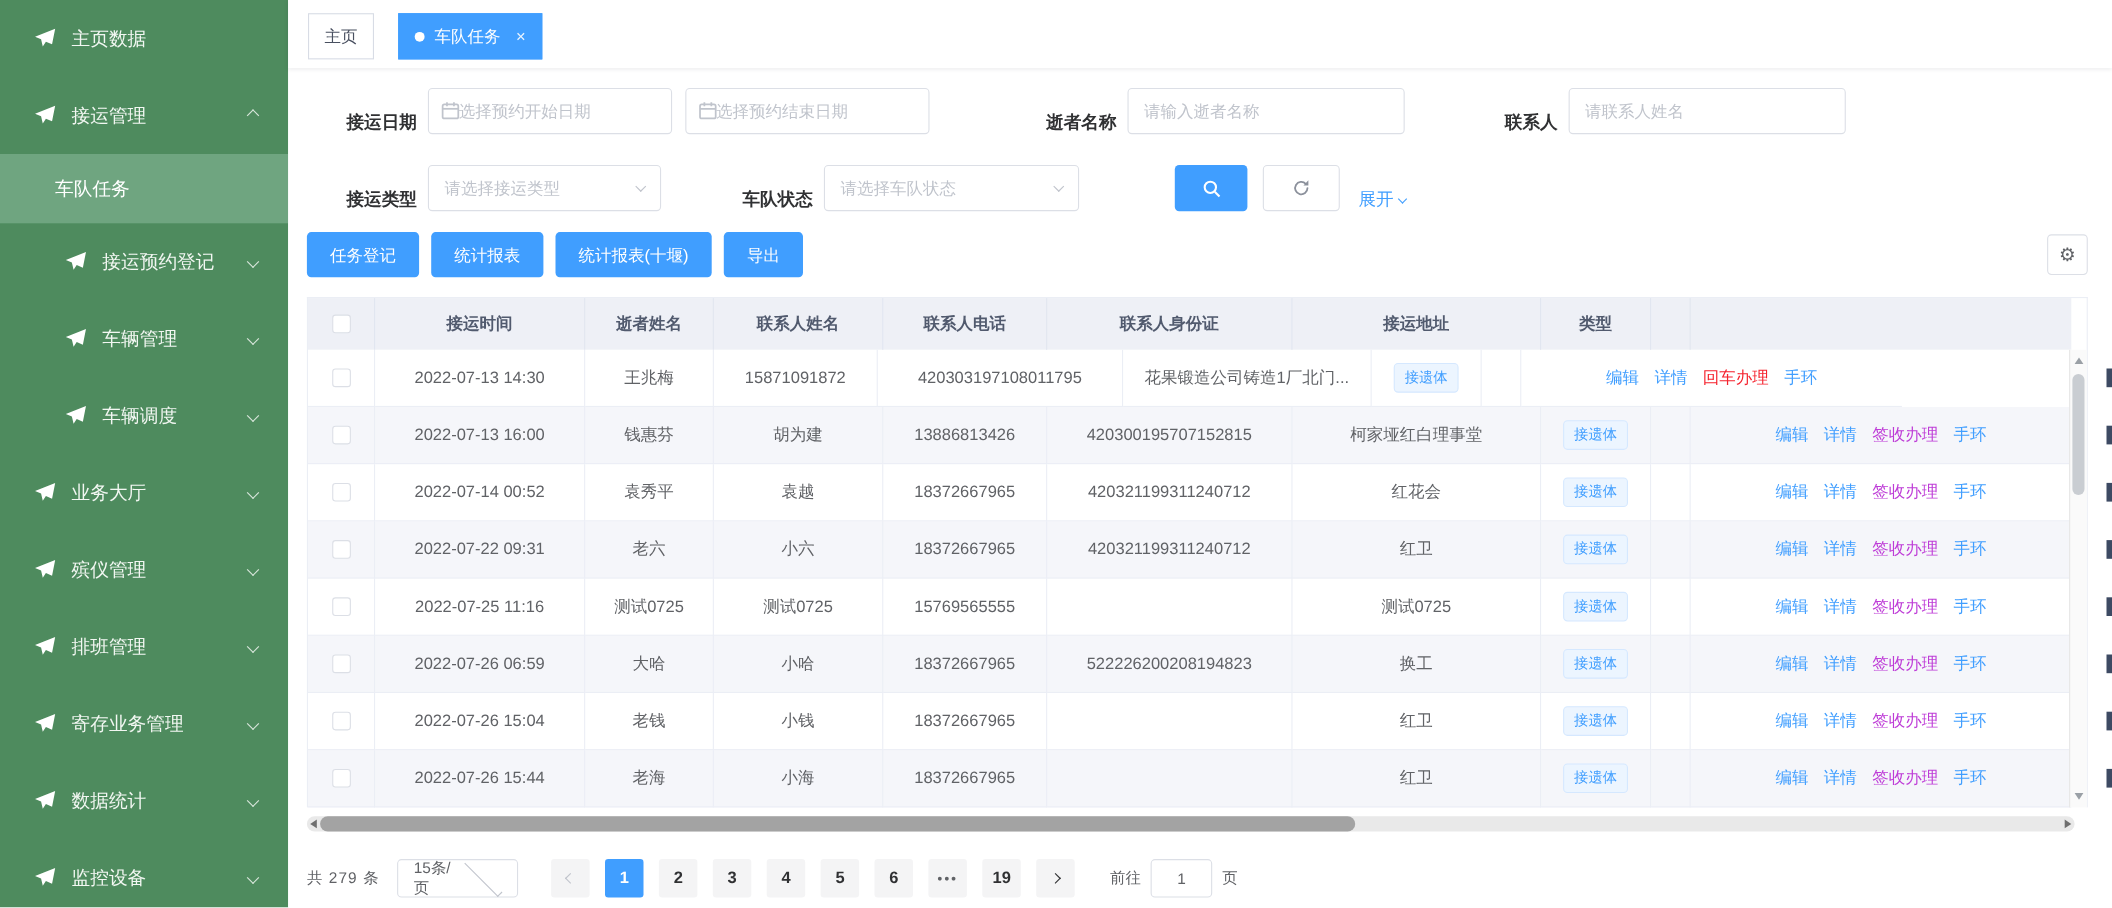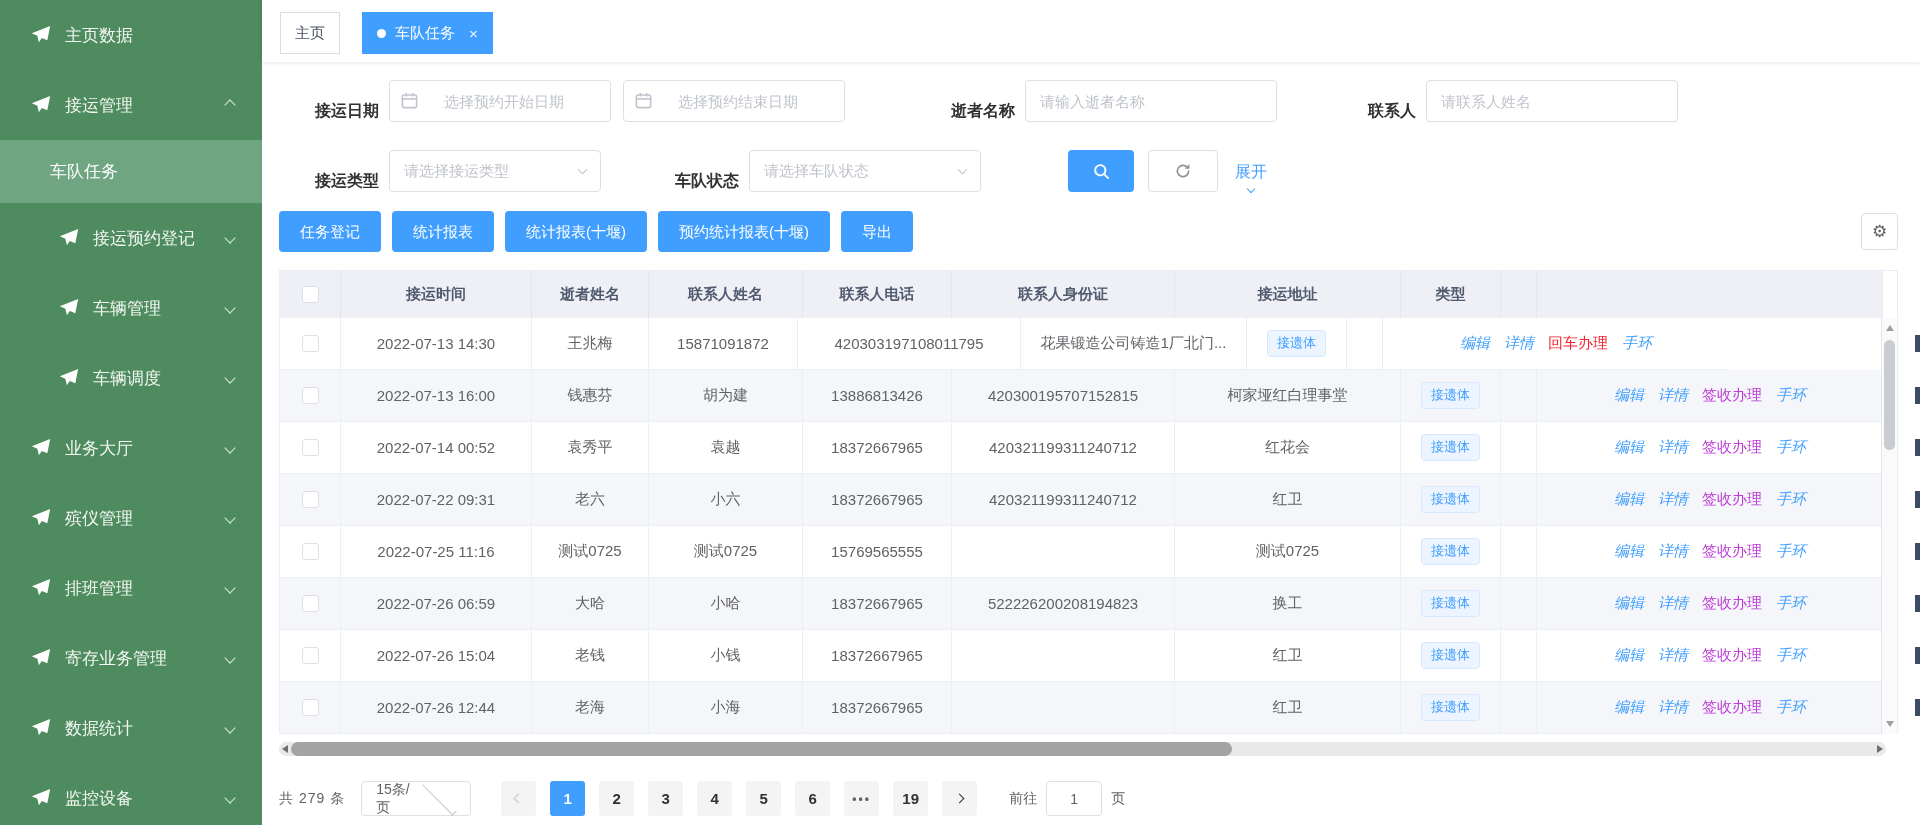--- a/index.html
+++ b/index.html
@@ -44,37 +44,37 @@
   .f-label { width:100px; text-align:right; font-weight:700; color:#303133; font-size:16px;
     margin-right:10px; white-space:nowrap; flex:0 0 auto; }
   .f-label.w88 { width:88px; margin-left:50px; }
   .f-label.w80 { width:80px; margin-left:90px; }
   .f-label.w64 { width:64px; margin-left:75px; }
   .inp { height:42px; border:1px solid #dcdfe6; border-radius:4px; background:#fff;
     font-size:15px; color:#606266; outline:none; font-family:"Liberation Sans",sans-serif; }
   .inp::placeholder { color:#c0c4cc; }
   .date-wrap { position:relative; width:222px; flex:0 0 auto; }
   .date-wrap + .date-wrap { margin-left:12px; }
-  .date-wrap .inp { width:100%; padding:0 12px 0 54px; }
+  .date-wrap .inp { width:100%; padding:0 12px 0 27px; }
   .cal-icon { position:absolute; left:11px; top:11px; width:19px; height:19px; pointer-events:none; }
   .txt-inp { width:252px; padding:0 14px; flex:0 0 auto; }
   .select { width:212px; height:42px; border:1px solid #dcdfe6; border-radius:4px;
     display:flex; align-items:center; padding:0 14px; cursor:pointer; flex:0 0 auto; }
   .select.w232 { width:232px; }
   .select .ph { color:#c0c4cc; font-size:15px; flex:1; }
   .select .chev { width:7px; height:7px; color:#c0c4cc; margin-top:-3px; }
   .btn-search { margin-left:87px; width:66px; height:42px; background:#409eff; border:none;
     border-radius:4px; display:flex; align-items:center; justify-content:center; cursor:pointer; }
   .btn-search svg { width:19px; height:19px; }
   .btn-refresh { margin-left:14px; width:70px; height:42px; background:#fff;
     border:1px solid #dcdfe6; border-radius:4px; display:flex; align-items:center;
     justify-content:center; cursor:pointer; }
   .btn-refresh svg { width:18px; height:18px; }
   .expand { margin-left:17px; color:#409eff; font-size:16px; display:flex; align-items:center;
-    gap:5px; cursor:pointer;flex-direction:column; }
+    gap:5px; cursor:pointer; }
   .expand .chev { width:6px; height:6px; border-width:1.4px; margin-top:-2px; }
 
   
   .action-row { margin-top:19px; display:flex; align-items:center; position:relative; }
   .btn-primary { height:41px; padding:12px 21px; margin-right:11px; background:#409eff; color:#fff;
     border:none; border-radius:4px; font-size:15px; cursor:pointer;
     font-family:"Liberation Sans",sans-serif; white-space:nowrap; }
   .btn-gear { position:absolute; right:5px; top:2px; width:37px; height:37px; background:#fff;
     border:1px solid #dcdfe6; border-radius:4px; color:#606266; font-size:17px; cursor:pointer;
     display:flex; align-items:center; justify-content:center; }
@@ -90,21 +90,21 @@
     border-right:1px solid #ebeef5; font-size:15px; color:#606266; overflow:hidden;
     white-space:nowrap; padding:0 4px; }
   .thead .td { font-weight:700; color:#515a6e; font-size:15px; border-right:1px solid #e1e6f0; }
   .tr.body .td { border-bottom:1px solid #ebeef5; }
   .td.ops-cell { gap:14px; border-right:none; }
   .checkbox { width:17px; height:17px; border:1px solid #dcdfe6; border-radius:3px;
     background:#fff; cursor:pointer; display:inline-block; }
   .badge { padding:5px 9px; font-size:13px; color:#409eff; background:#ecf5ff;
     border:1px solid #d5e8ff; border-radius:4px; line-height:1.1; }
   .link { font-size:15px; cursor:pointer; text-decoration:none; }
-  .link.blue { color:#409eff;font-style:italic; }
+  .link.blue { color:#409eff; }
   .link.red { color:#f5222d; }
   .link.purple { color:#be3cd7; }
 
   
   .vscroll { position:absolute; top:47px; right:0; bottom:0; width:16px; background:#fafafa;
     border-left:1px solid #e6e6e6; }
   .vs-arrow { position:absolute; left:4px; width:0; height:0;
     border-left:4px solid transparent; border-right:4px solid transparent; }
   .vs-arrow.up { top:7px; border-bottom:6px solid #9aa0a6; }
   .vs-arrow.dn { bottom:7px; border-top:6px solid #9aa0a6; }
@@ -332,21 +332,20 @@
           <span>展开</span>
           <span class="chev down"></span>
         </div>
       </div>
 
       <div class="action-row">
         <span id="action-buttons" style="display:flex">
             <button class="btn-primary">任务登记</button>
             <button class="btn-primary">统计报表</button>
             <button class="btn-primary">统计报表(十堰)</button>
-            <button class="btn-primary">预约统计报表(十堰)</button>
             <button class="btn-primary">导出</button>
           </span>
         <button class="btn-gear">
           <span>⚙</span>
         </button>
       </div>
 
       <div class="table-box" id="table-box">
           <div class="tr thead">
             <div class="td cb" style="width: 61px;">
@@ -518,21 +517,21 @@
               <a class="link blue">编辑</a>
               <a class="link blue">详情</a>
               <a class="link purple">签收办理</a>
               <a class="link blue">手环</a>
             </div>
           </div>
           <div class="tr body stripe">
             <div class="td cb" style="width: 61px;">
               <span class="checkbox"></span>
             </div>
-            <div class="td" style="width: 191px;">2022-07-26 12:44</div>
+            <div class="td" style="width: 191px;">2022-07-26 15:44</div>
             <div class="td" style="width: 117px;">老海</div>
             <div class="td" style="width: 154px;">小海</div>
             <div class="td" style="width: 149px;">18372667965</div>
             <div class="td" style="width: 223px;"></div>
             <div class="td" style="width: 226px;">红卫</div>
             <div class="td" style="width: 100px;">
               <span class="badge">接遗体</span>
             </div>
             <div class="td sliver" style="width: 36px;"></div>
             <div class="td ops-cell" style="width: 346px;">

